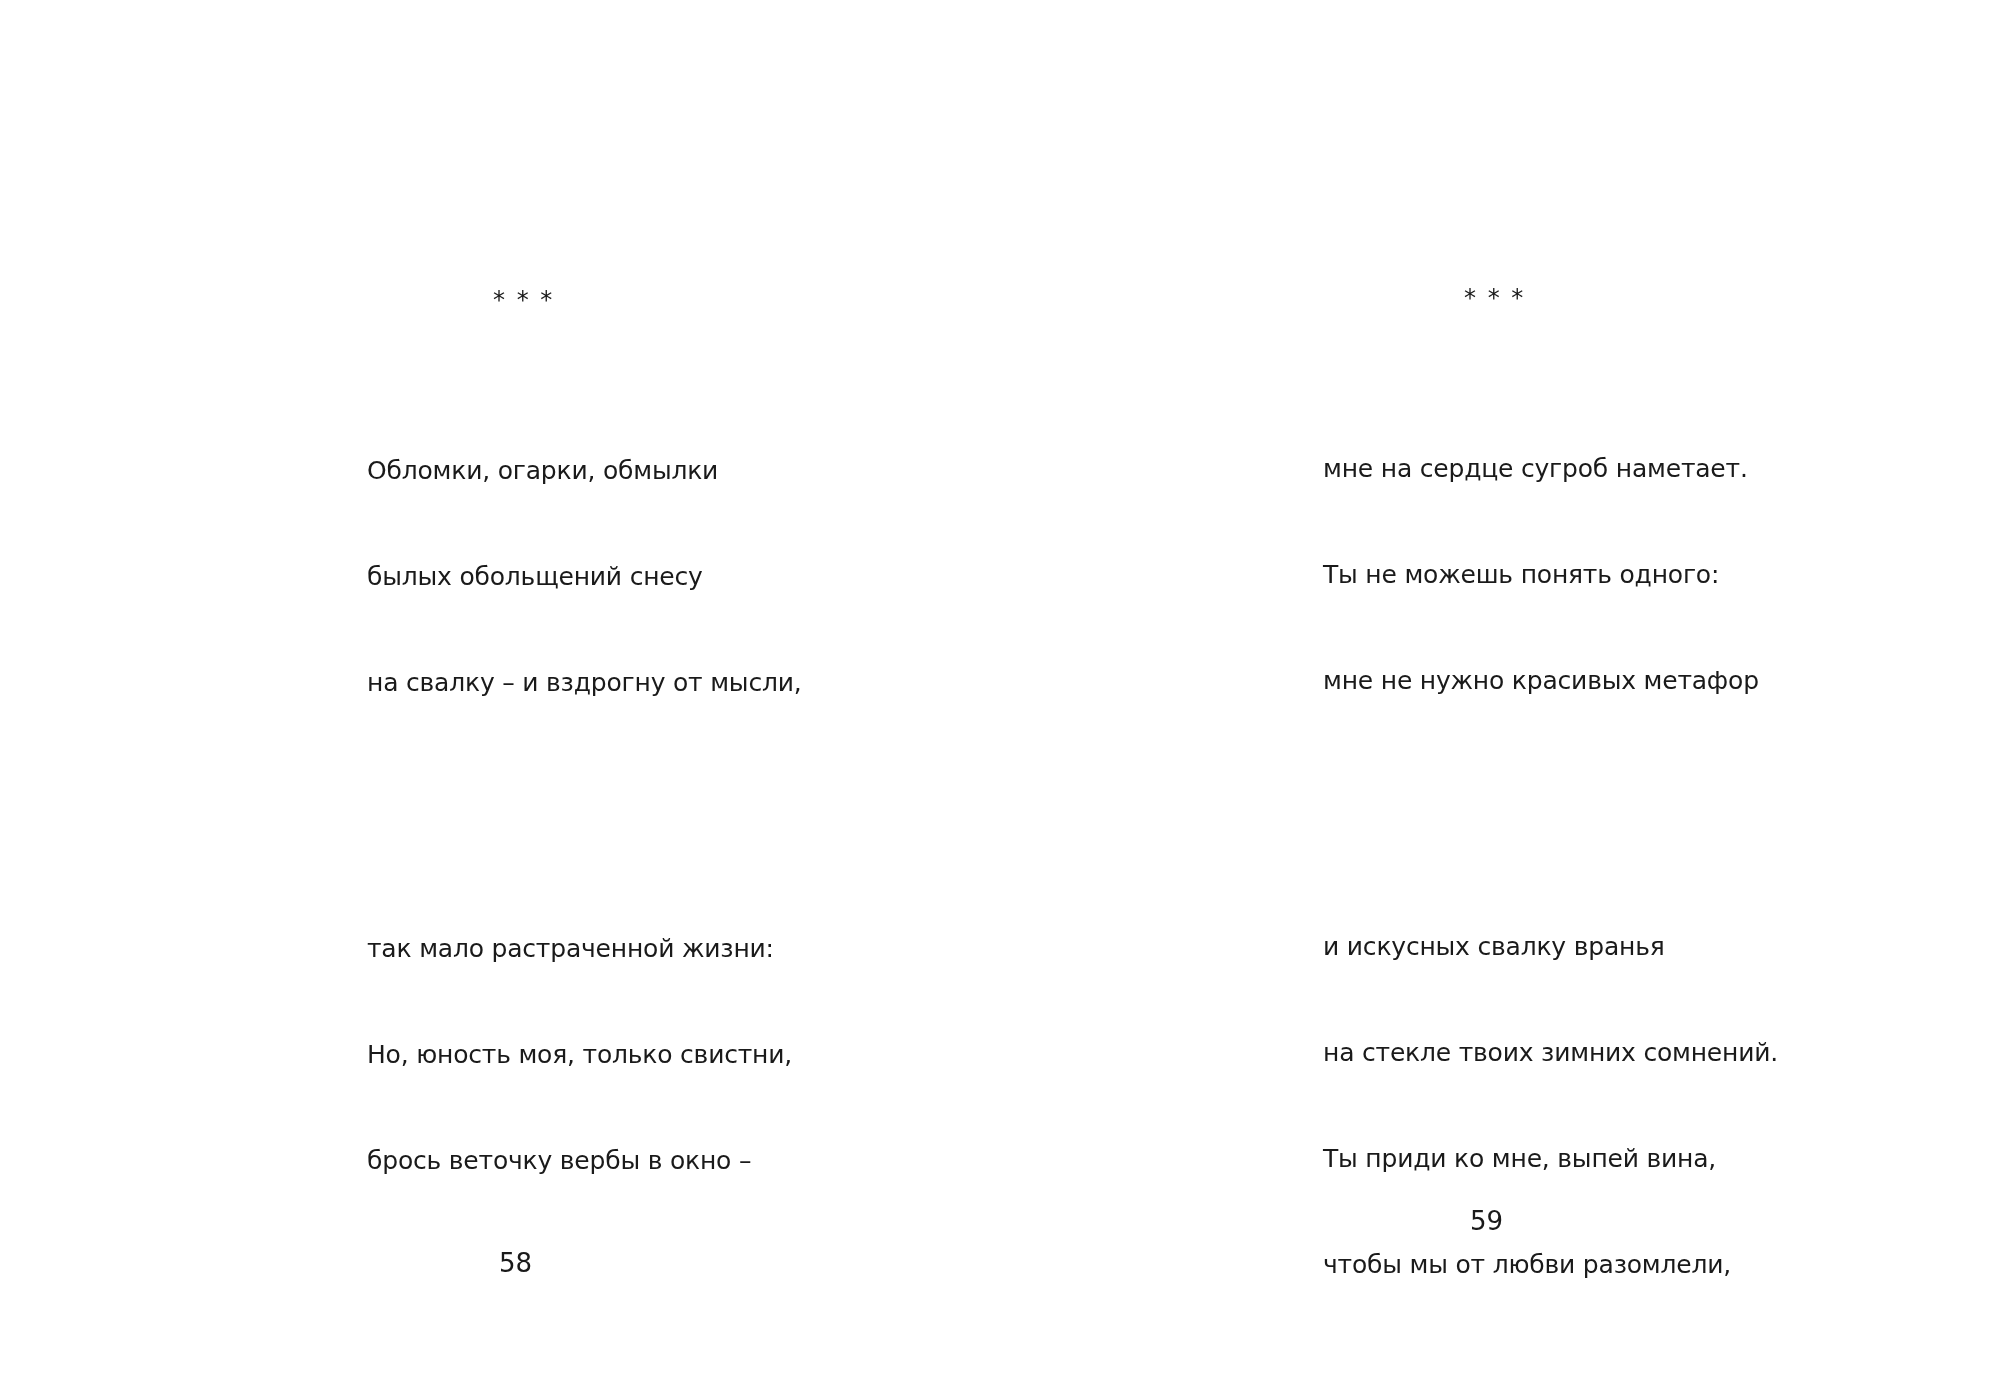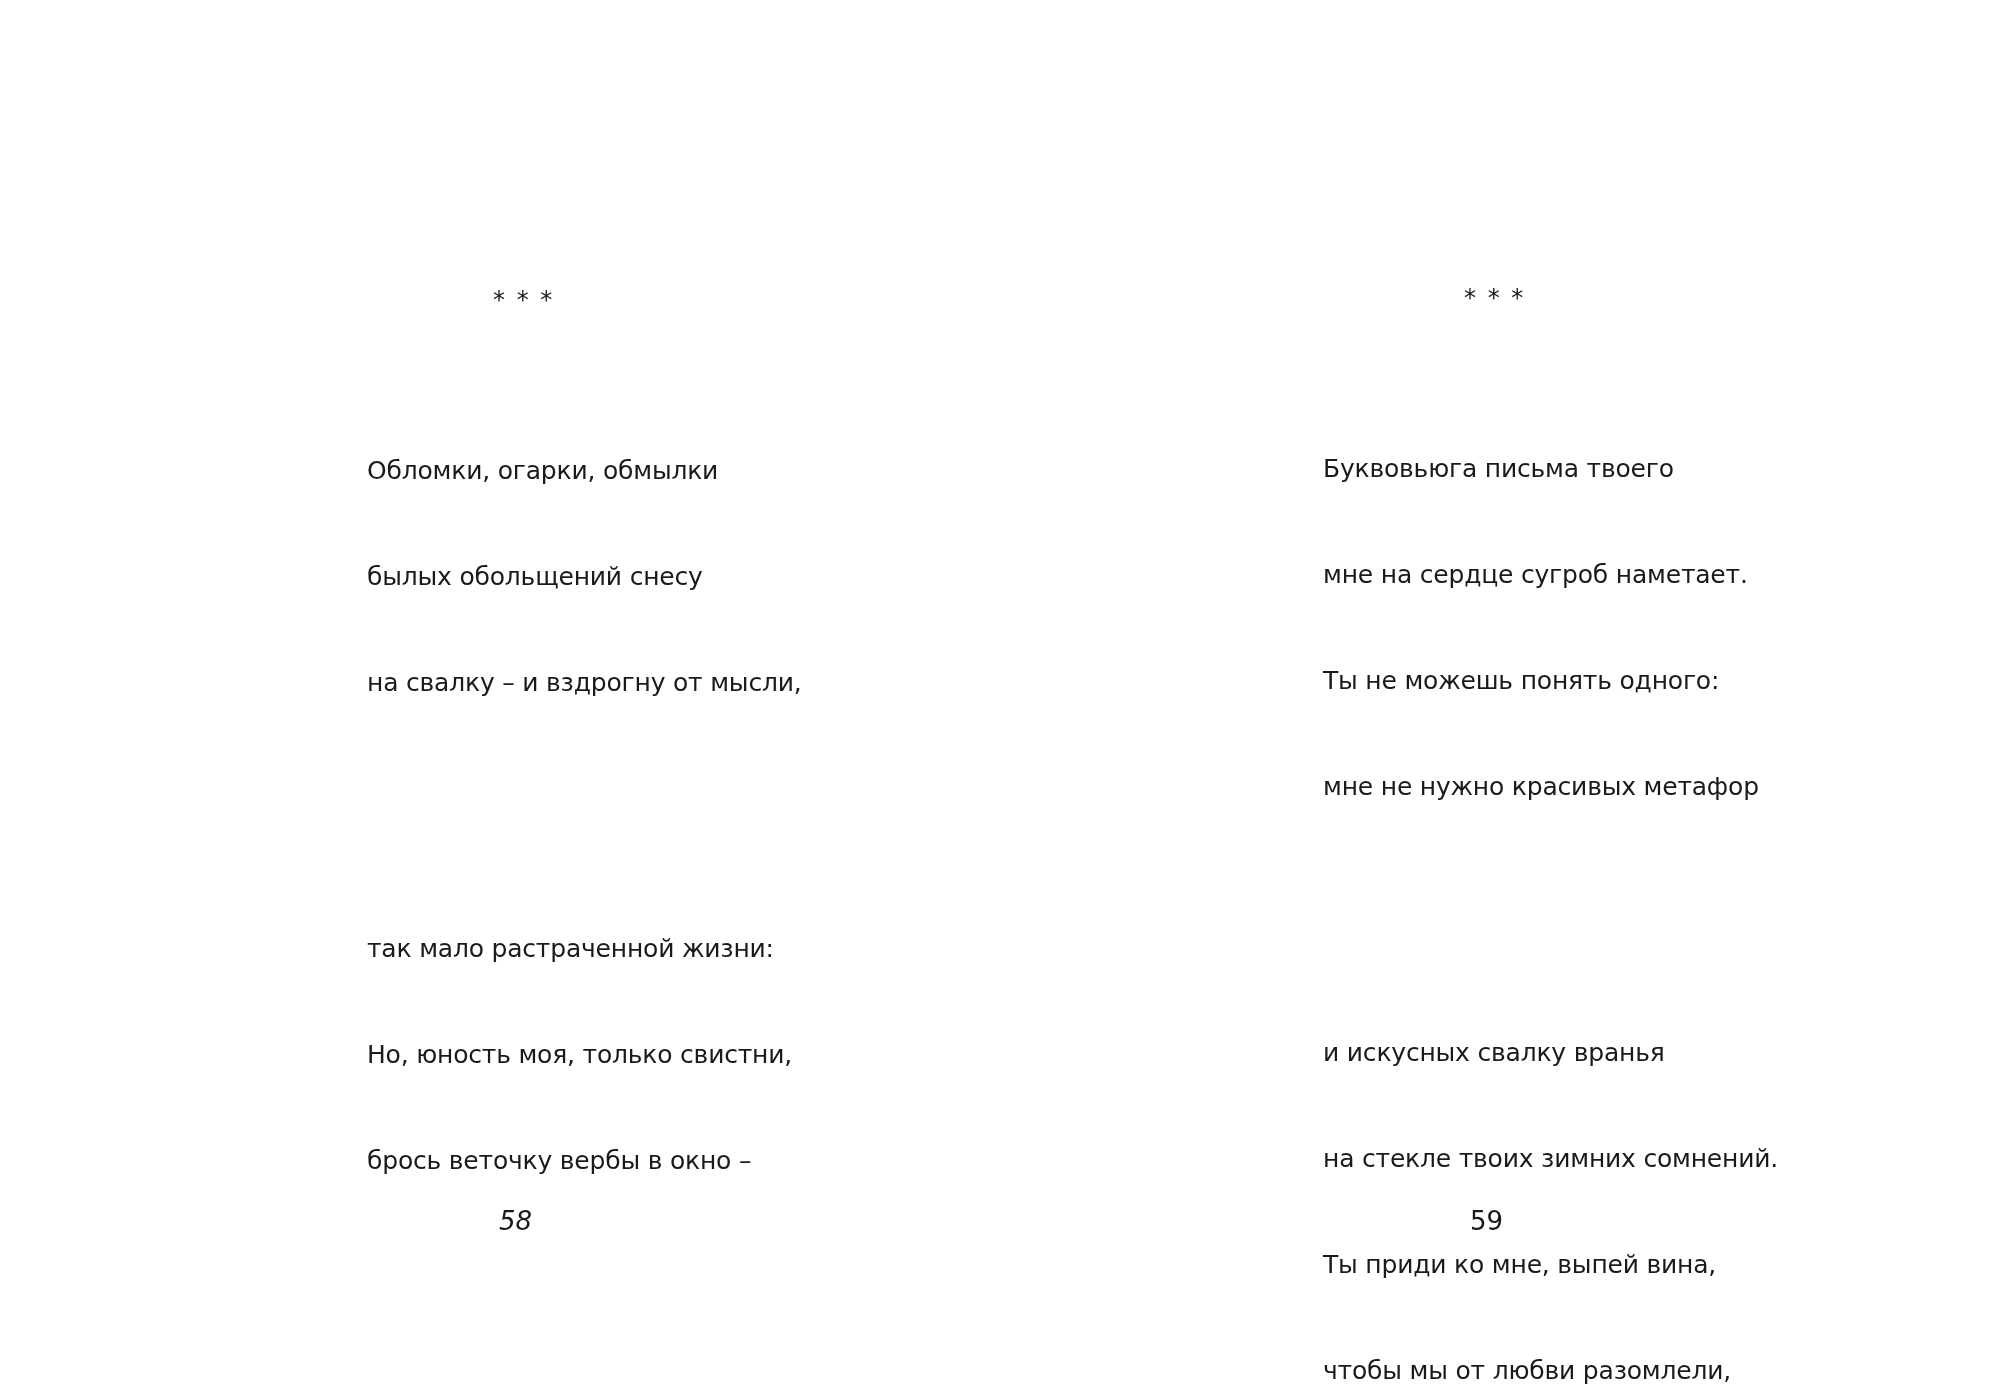--- a/index.html
+++ b/index.html
@@ -26,28 +26,27 @@
       <span class="line">былых обольщений снесу</span>
       <span class="line">на свалку – и вздрогну от мысли,</span>
     </div>
     <div class="stanza">
       <span class="line">так мало растраченной жизни:</span>
       <span class="line">Но, юность моя, только свистни,</span>
       <span class="line">брось веточку вербы в окно –</span>
     </div>
     
   </div>
-  <div class="pagenum" style="left:499px; top:1206px;font-style:italic;">58</div>
+  <div class="pagenum" style="left:499px; top:1248px;">58</div>
 </div>
 
 <div class="page" id="page-right">
   <div class="stars" style="left:460px; top:286px;">* * *</div>
   <div class="poem" style="left:319px; top:315px;">
     <div class="stanza">
-      <span class="line">Буквовьюга письма твоего</span>
       <span class="line">мне на сердце сугроб наметает.</span>
       <span class="line">Ты не можешь понять одного:</span>
       <span class="line">мне не нужно красивых метафор</span>
     </div>
     <div class="stanza">
       <span class="line">и искусных свалку вранья</span>
       <span class="line">на стекле твоих зимних сомнений.</span>
       <span class="line">Ты приди ко мне, выпей вина,</span>
       <span class="line">чтобы мы от любви разомлели,</span>
     </div>

